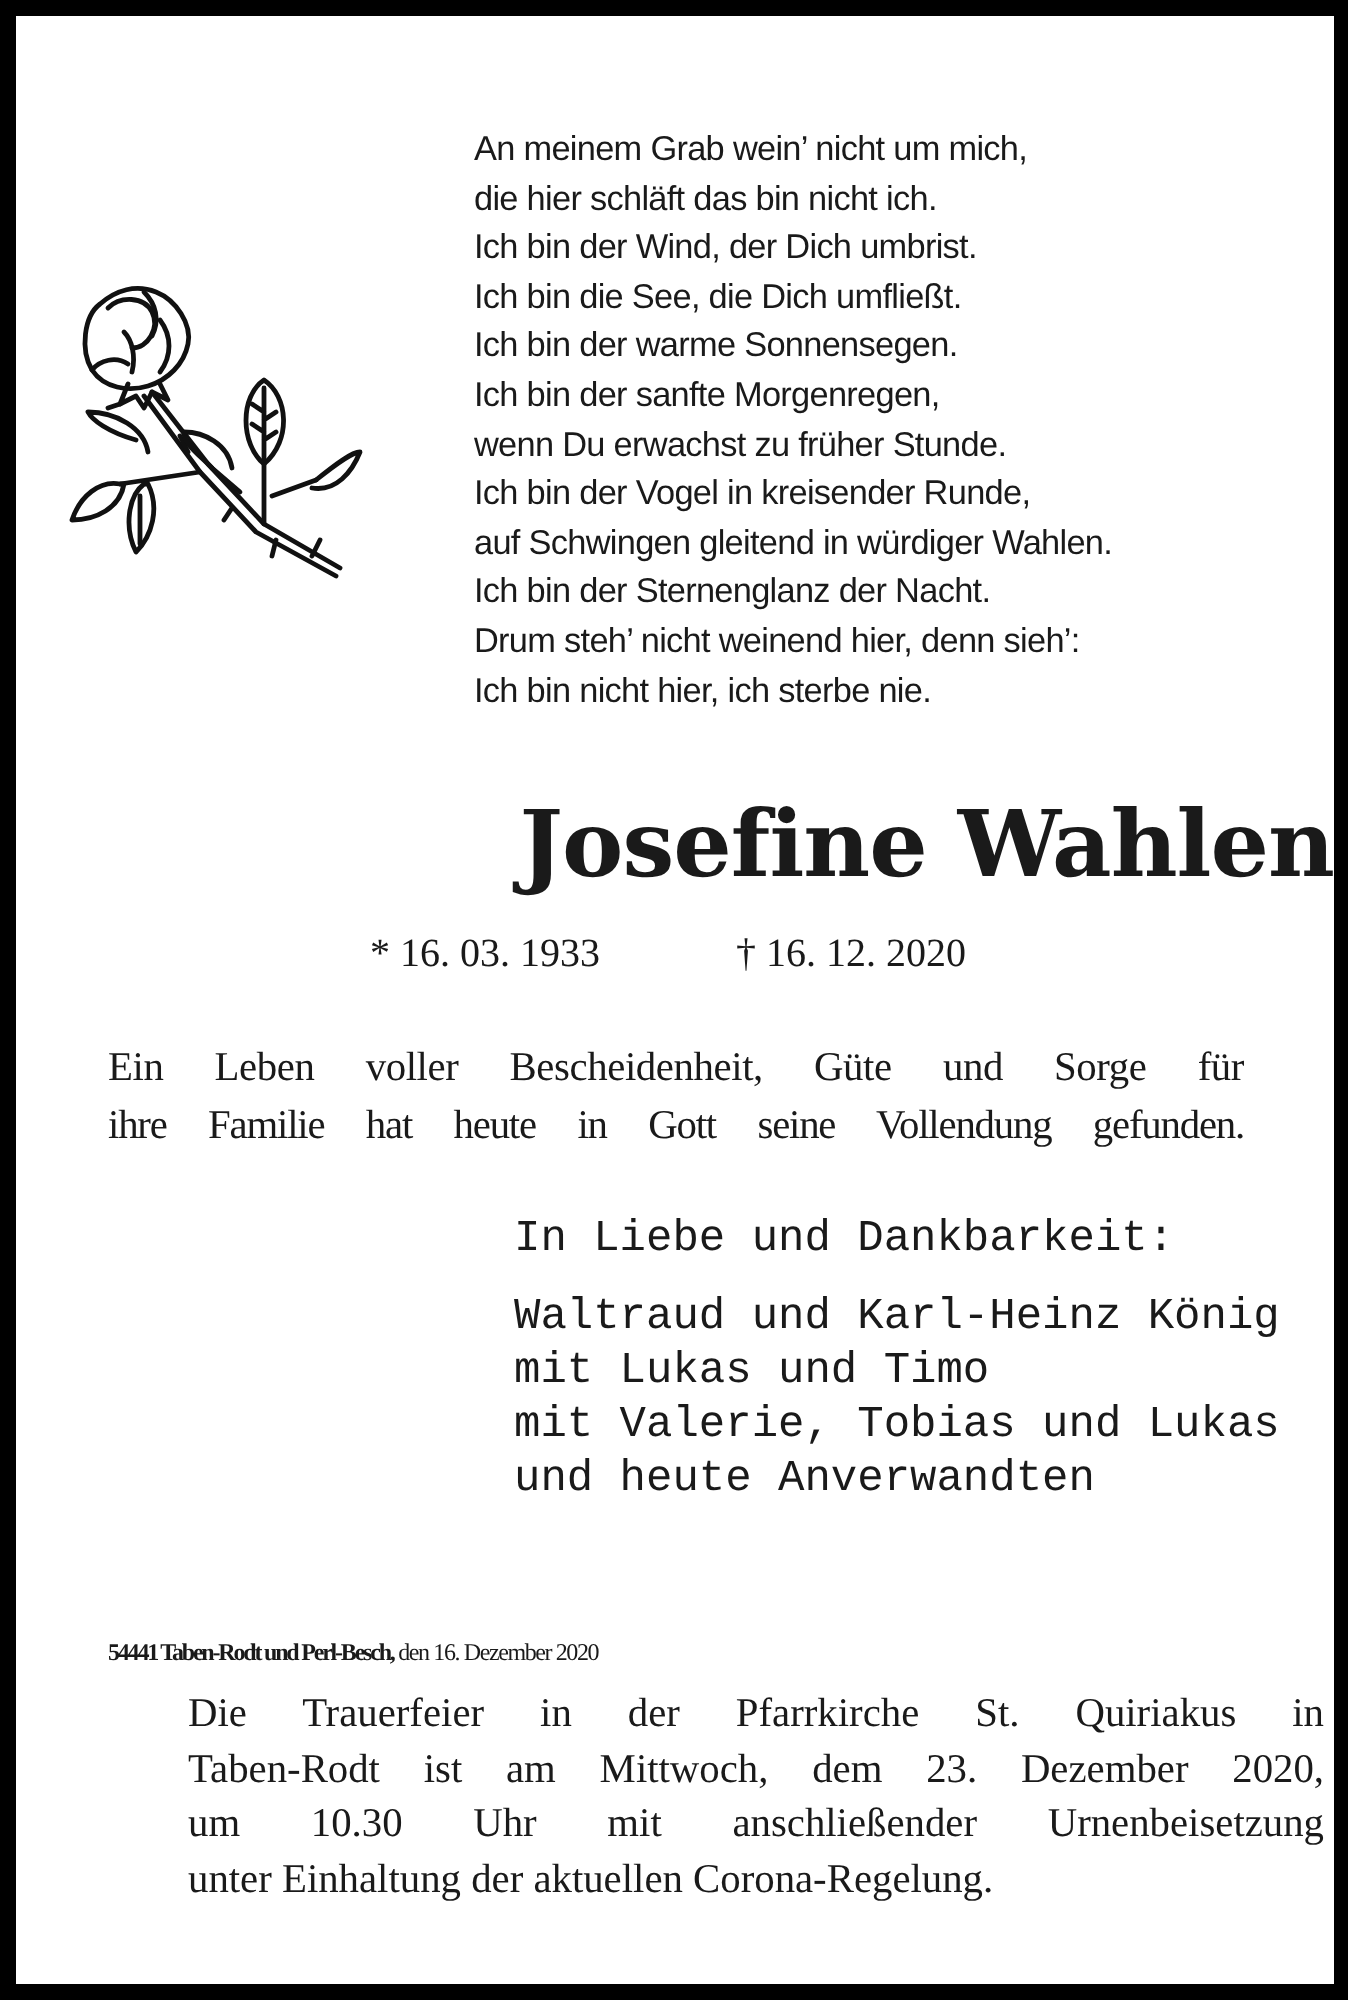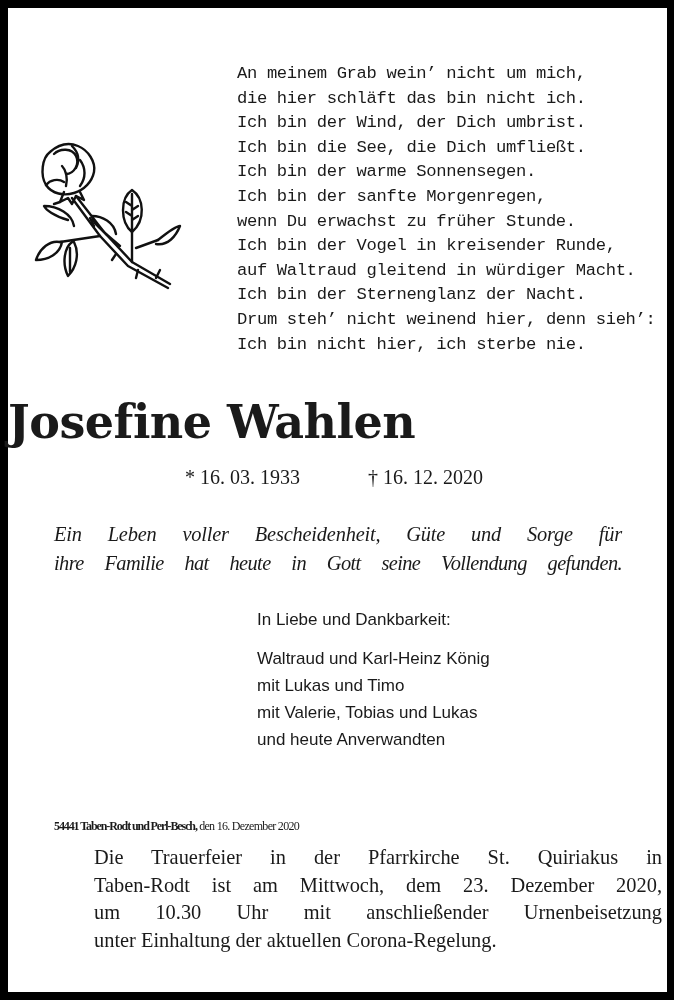--- a/index.html
+++ b/index.html
@@ -6,43 +6,43 @@
     body { width: 674px; height: 1000px; position: relative; overflow: hidden; }
     .frame {
       position: absolute; left: 8px; top: 8px; width: 659px; height: 984px;
       background: #fff; color: #1a1a1a;
       font-family: "DejaVu Serif", "Liberation Serif", serif;
     }
     .rose { position: absolute; left: 12px; top: 122px; width: 170px; height: 170px; }
     .poem {
       position: absolute; left: 229px; top: 54px;
       font-size: 17.2px; line-height: 24.6px; letter-spacing: -0.35px;
-      font-family: Liberation Mono, monospace;
+      font-family: Liberation Sans, sans-serif;
     }
     .poem div { white-space: nowrap; }
     .name {
-      position: absolute; left: 0; width: 659px; top: 384px; text-align: left;
+      position: absolute; left: 0; width: 659px; top: 384px; text-align: right;
       font-family: "DejaVu Serif", serif; font-weight: bold;
       font-size: 46px; letter-spacing: -0.5px; line-height: 60px;
     }
     .dates {
       position: absolute; top: 455px; font-size: 20px; line-height: 28px;
       font-family: "Liberation Serif", serif;
     }
     .dates .birth { position: absolute; left: 146px; white-space: nowrap; margin-left: 31px; }
     .dates .death { position: absolute; left: 360px; white-space: nowrap; text-align: right; }
     .tribute {
       position: absolute; left: 46px; width: 568px; top: 512px;
       font-family: "Liberation Serif", serif; font-size: 20.4px; line-height: 29px;
-      text-align: justify; text-align-last: justify; letter-spacing: -0.2px; font-style: italic;
+      text-align: justify; text-align-last: justify; letter-spacing: -0.2px;
     }
     .tribute .l2 { letter-spacing: -0.6px; }
     .mourners {
       position: absolute; left: 249px; top: 598px;
-      font-family: Liberation Sans, sans-serif; font-size: 17px; line-height: 27px;
+      font-family: Liberation Mono, monospace; font-size: 22px; line-height: 27px;
     }
     .mourners .head { margin-bottom: 12px; }
     .mourners div { white-space: nowrap; }
     .place {
       position: absolute; left: 46px; width: 568px; top: 803px;
       font-family: Liberation Serif, serif; font-size: 12px; line-height: 30px;
       white-space: nowrap; letter-spacing: -0.7px;
     }
     .place b { letter-spacing: -1.1px; }
     .service {
@@ -94,21 +94,21 @@
 
   <div class="poem">
     <div>An meinem Grab wein’ nicht um mich,</div>
     <div>die hier schläft das bin nicht ich.</div>
     <div>Ich bin der Wind, der Dich umbrist.</div>
     <div>Ich bin die See, die Dich umfließt.</div>
     <div>Ich bin der warme Sonnensegen.</div>
     <div>Ich bin der sanfte Morgenregen,</div>
     <div>wenn Du erwachst zu früher Stunde.</div>
     <div>Ich bin der Vogel in kreisender Runde,</div>
-    <div>auf Waltraud gleitend in würdiger Macht.</div>
+    <div>auf Schwingen gleitend in würdiger Wahlen.</div>
     <div>Ich bin der Sternenglanz der Nacht.</div>
     <div>Drum steh’ nicht weinend hier, denn sieh’:</div>
     <div>Ich bin nicht hier, ich sterbe nie.</div>
   </div>
 
   <div class="name">Josefine Wahlen</div>
 
   <div class="dates">
     <span class="birth">* 16. 03. 1933</span>
     <span class="death">† 16. 12. 2020</span>

